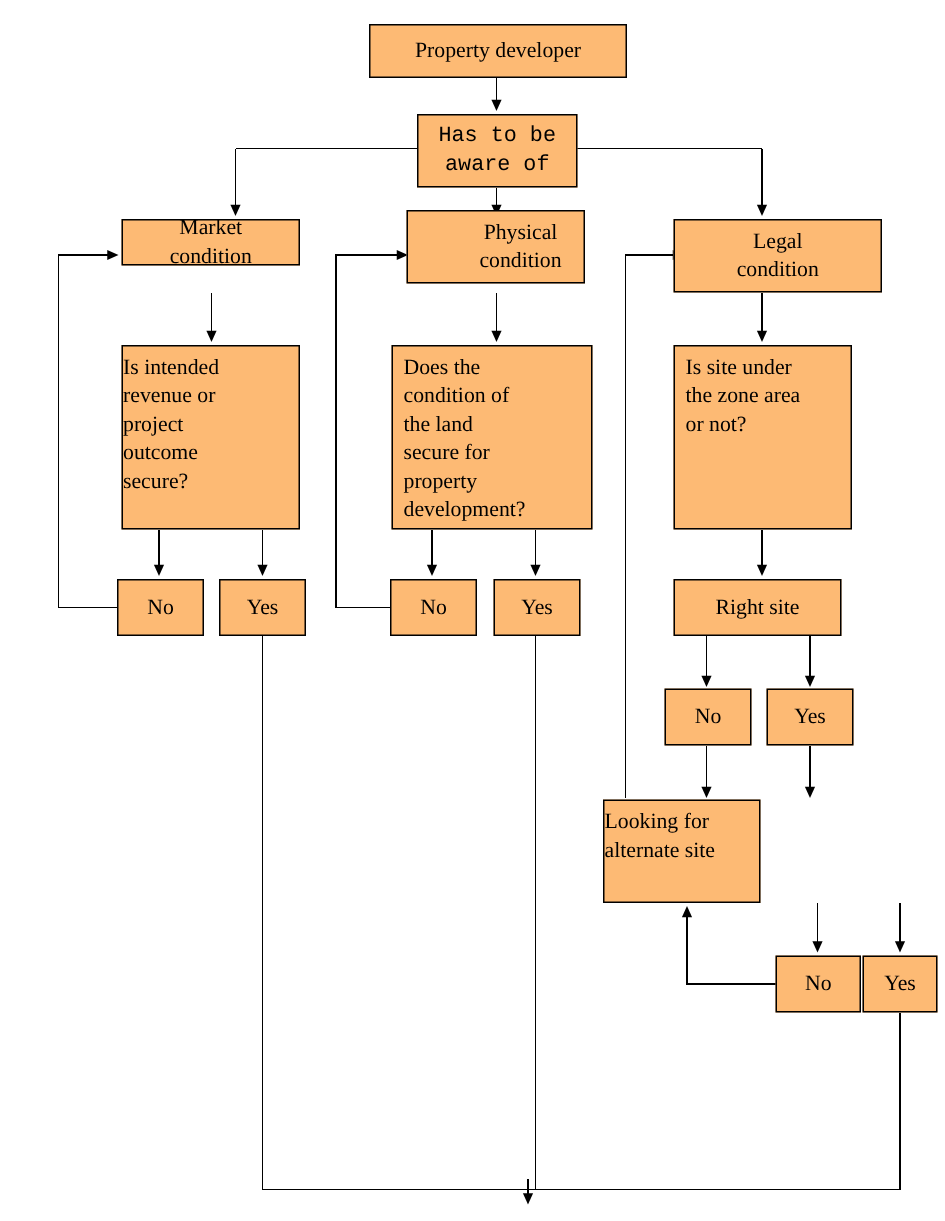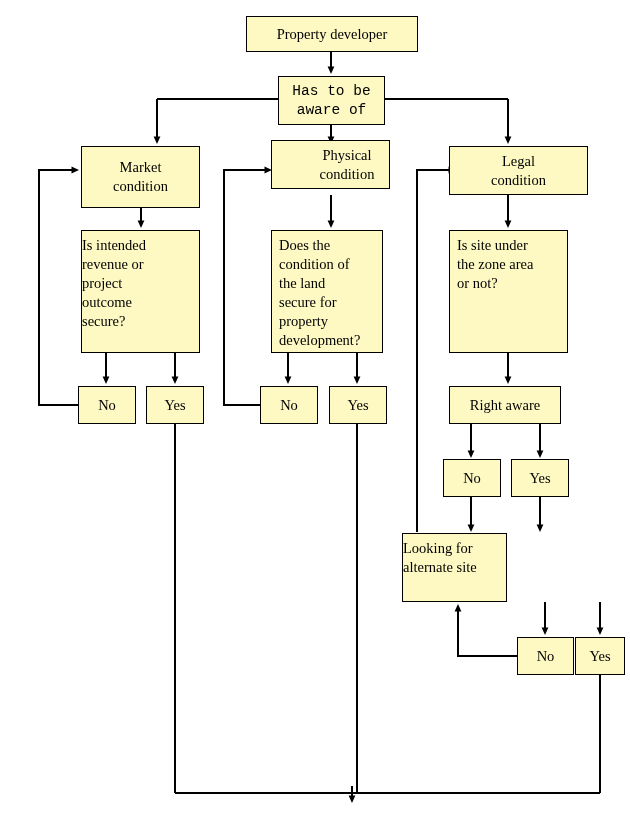--- a/index.html
+++ b/index.html
@@ -12,21 +12,21 @@
     width: 630px;
     height: 814px;
     background: #ffffff;
     font-family: "Liberation Serif", "DejaVu Serif", serif;
     overflow: hidden;
   }
   .node {
     position: absolute;
     box-sizing: border-box;
     border: 1px solid #000000;
-    background: #fef9c3;
+    background: #fdba74;
     color: #000000;
     font-size: 14.5px;
     line-height: 19px;
     display: flex;
     justify-content: center;
     z-index: 3;
   }
   .node.center {
     text-align: center;
     align-items: center;
@@ -108,37 +108,37 @@
   </svg>
 
   <div class="node center" style="left:246px; top:16px; width:172px; height:36px;">
     <span>Property developer</span>
   </div>
 
   <div class="node center" style="left:278px; top:76px; width:107px; height:49px;font-family:Liberation Mono, monospace;">
     <span>Has to be<br>aware of</span>
   </div>
 
-  <div class="node center" style="left:81px; top:146px; width:119px; height:62px;">
+  <div class="node center" style="left:81px; top:146px; width:119px; height:31px;">
     <span>Market<br>condition</span>
   </div>
 
   <div class="node center" style="left:271px; top:140px; width:119px; height:49px;padding-left:33px;">
     <span>Physical<br>condition</span>
   </div>
 
   <div class="node center" style="left:449px; top:146px; width:139px; height:49px;">
     <span>Legal<br>condition</span>
   </div>
 
   <div class="node centertop" style="left:81px; top:230px; width:119px; height:123px;">
     <span>Is intended<br>revenue or<br>project<br>outcome<br>secure?</span>
   </div>
 
-  <div class="node topleft" style="left:271px; top:230px; width:112px; height:123px;">
+  <div class="node topleft" style="left:261px; top:230px; width:134px; height:123px;">
     <span>Does the<br>condition of<br>the land<br>secure for<br>property<br>development?</span>
   </div>
 
   <div class="node topleft" style="left:449px; top:230px; width:119px; height:123px;">
     <span>Is site under<br>the zone area<br>or not?</span>
   </div>
 
   <div class="node center" style="left:78px; top:386px; width:58px; height:38px;">
     <span>No</span>
   </div>
@@ -149,21 +149,21 @@
 
   <div class="node center" style="left:260px; top:386px; width:58px; height:38px;">
     <span>No</span>
   </div>
 
   <div class="node center" style="left:329px; top:386px; width:58px; height:38px;">
     <span>Yes</span>
   </div>
 
   <div class="node center" style="left:449px; top:386px; width:112px; height:38px;">
-    <span>Right aware</span>
+    <span>Right site</span>
   </div>
 
   <div class="node center" style="left:443px; top:459px; width:58px; height:38px;">
     <span>No</span>
   </div>
 
   <div class="node center" style="left:511px; top:459px; width:58px; height:38px;">
     <span>Yes</span>
   </div>
 

